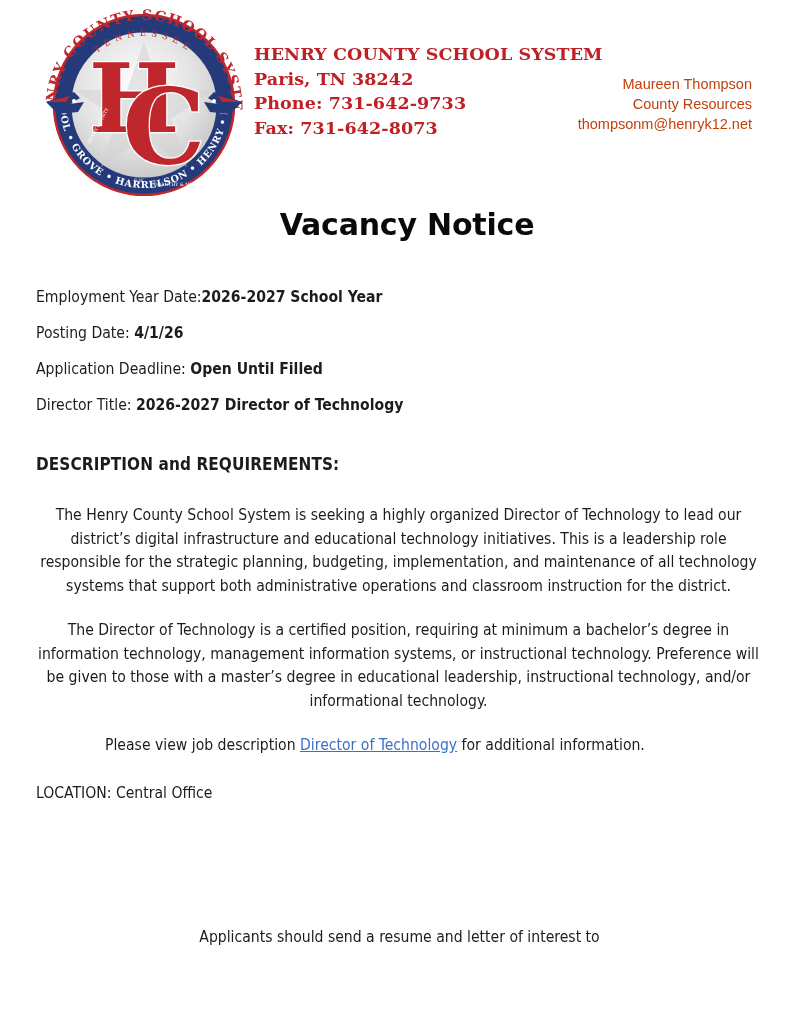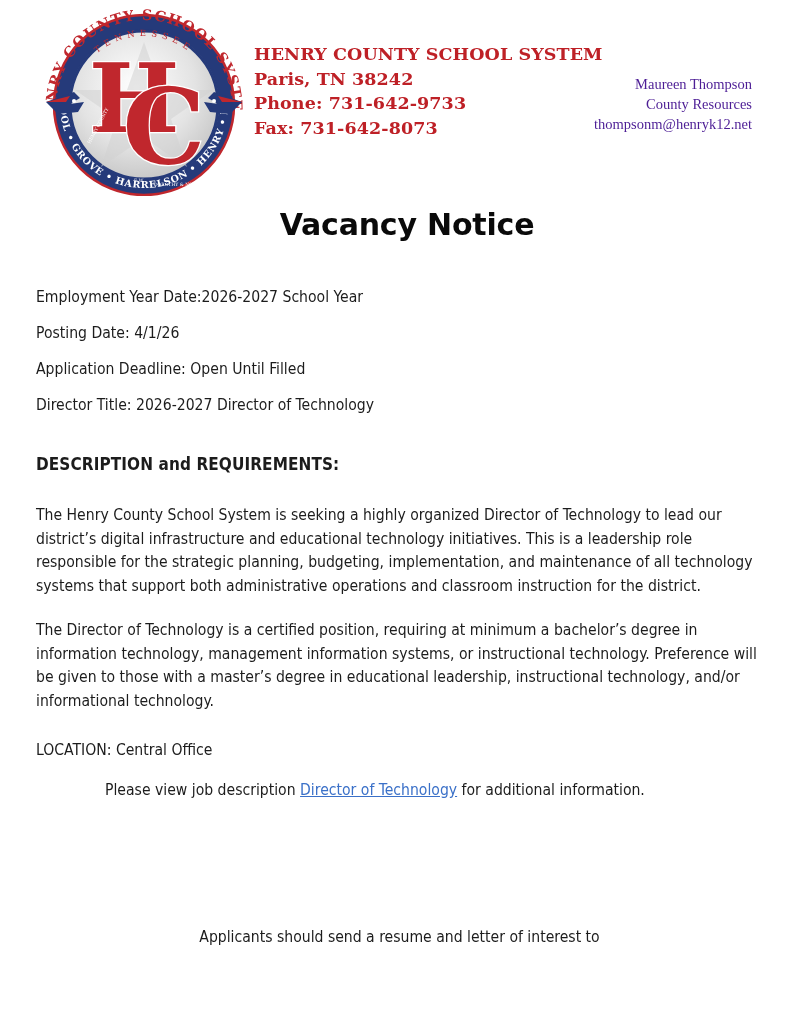--- a/index.html
+++ b/index.html
@@ -49,24 +49,24 @@
     white-space: nowrap;
   }
   #school-block .line { display: block; }
 
   
   #hr-block {
     position: absolute;
     right: 43px;
     top: 74px;
     text-align: right;
-    font-family: Liberation Serif, serif;
+    font-family: Liberation Sans, sans-serif;
     font-size: 14.5px;
     line-height: 20px;
-    color: #4c1d95;
+    color: #c2410c;
     white-space: nowrap;
   }
   #hr-block .line { display: block; }
 
   
   #doc-title {
     position: absolute;
     left: 0;
     right: 0;
     top: 207px;
@@ -88,34 +88,34 @@
     font-size: 15.6px;
     color: #1c1c1c;
   }
 
   .info-line {
     line-height: 18px;
     margin-bottom: 18px;
     white-space: nowrap;
   }
   .info-line .k { font-weight: normal; }
-  .info-line .v { font-weight: normal; }
+  .info-line .v { font-weight: bold; }
 
   #desc-heading {
     font-weight: bold;
     font-size: 17px;
     margin-top: 40px;
     margin-bottom: 30px;
     letter-spacing: 0.1px;
   }
 
   .para {
     line-height: 23.5px;
     margin-bottom: 21px;
-    text-align: left;
+    text-align: center;
   }
 
   #location-line {
     line-height: 22px;
     margin-top: 26px;
     margin-bottom: 18px;
   }
 
   #link-line {
     line-height: 22px;
@@ -231,20 +231,20 @@
   </div>
   <div class="info-line">
     <span class="k">Director Title: </span><span class="v">2026-2027 Director of Technology</span>
   </div>
 
   <div id="desc-heading">DESCRIPTION and REQUIREMENTS:</div>
 
   <p class="para">The Henry County School System is seeking a highly organized Director of Technology to lead our district’s digital infrastructure and educational technology initiatives. This is a leadership role responsible for the strategic planning, budgeting, implementation, and maintenance of all technology systems that support both administrative operations and classroom instruction for the district.</p>
   <p class="para">The Director of Technology is a certified position, requiring at minimum a bachelor’s degree in information technology, management information systems, or instructional technology. Preference will be given to those with a master’s degree in educational leadership, instructional technology, and/or informational technology.</p>
 
+  <div id="link-line"><span>Please view job description </span><a class="doclink" href="#">Director of Technology</a><span> for additional information.</span></div>
+
   <div id="location-line">LOCATION: Central Office</div>
-
-  <div id="link-line"><span>Please view job description </span><a class="doclink" href="#">Director of Technology</a><span> for additional information.</span></div>
 </div>
 
 <div id="footer">
   <div class="fline">Applicants should send a resume and letter of interest to</div>
 </div>
 
 </body></html>

